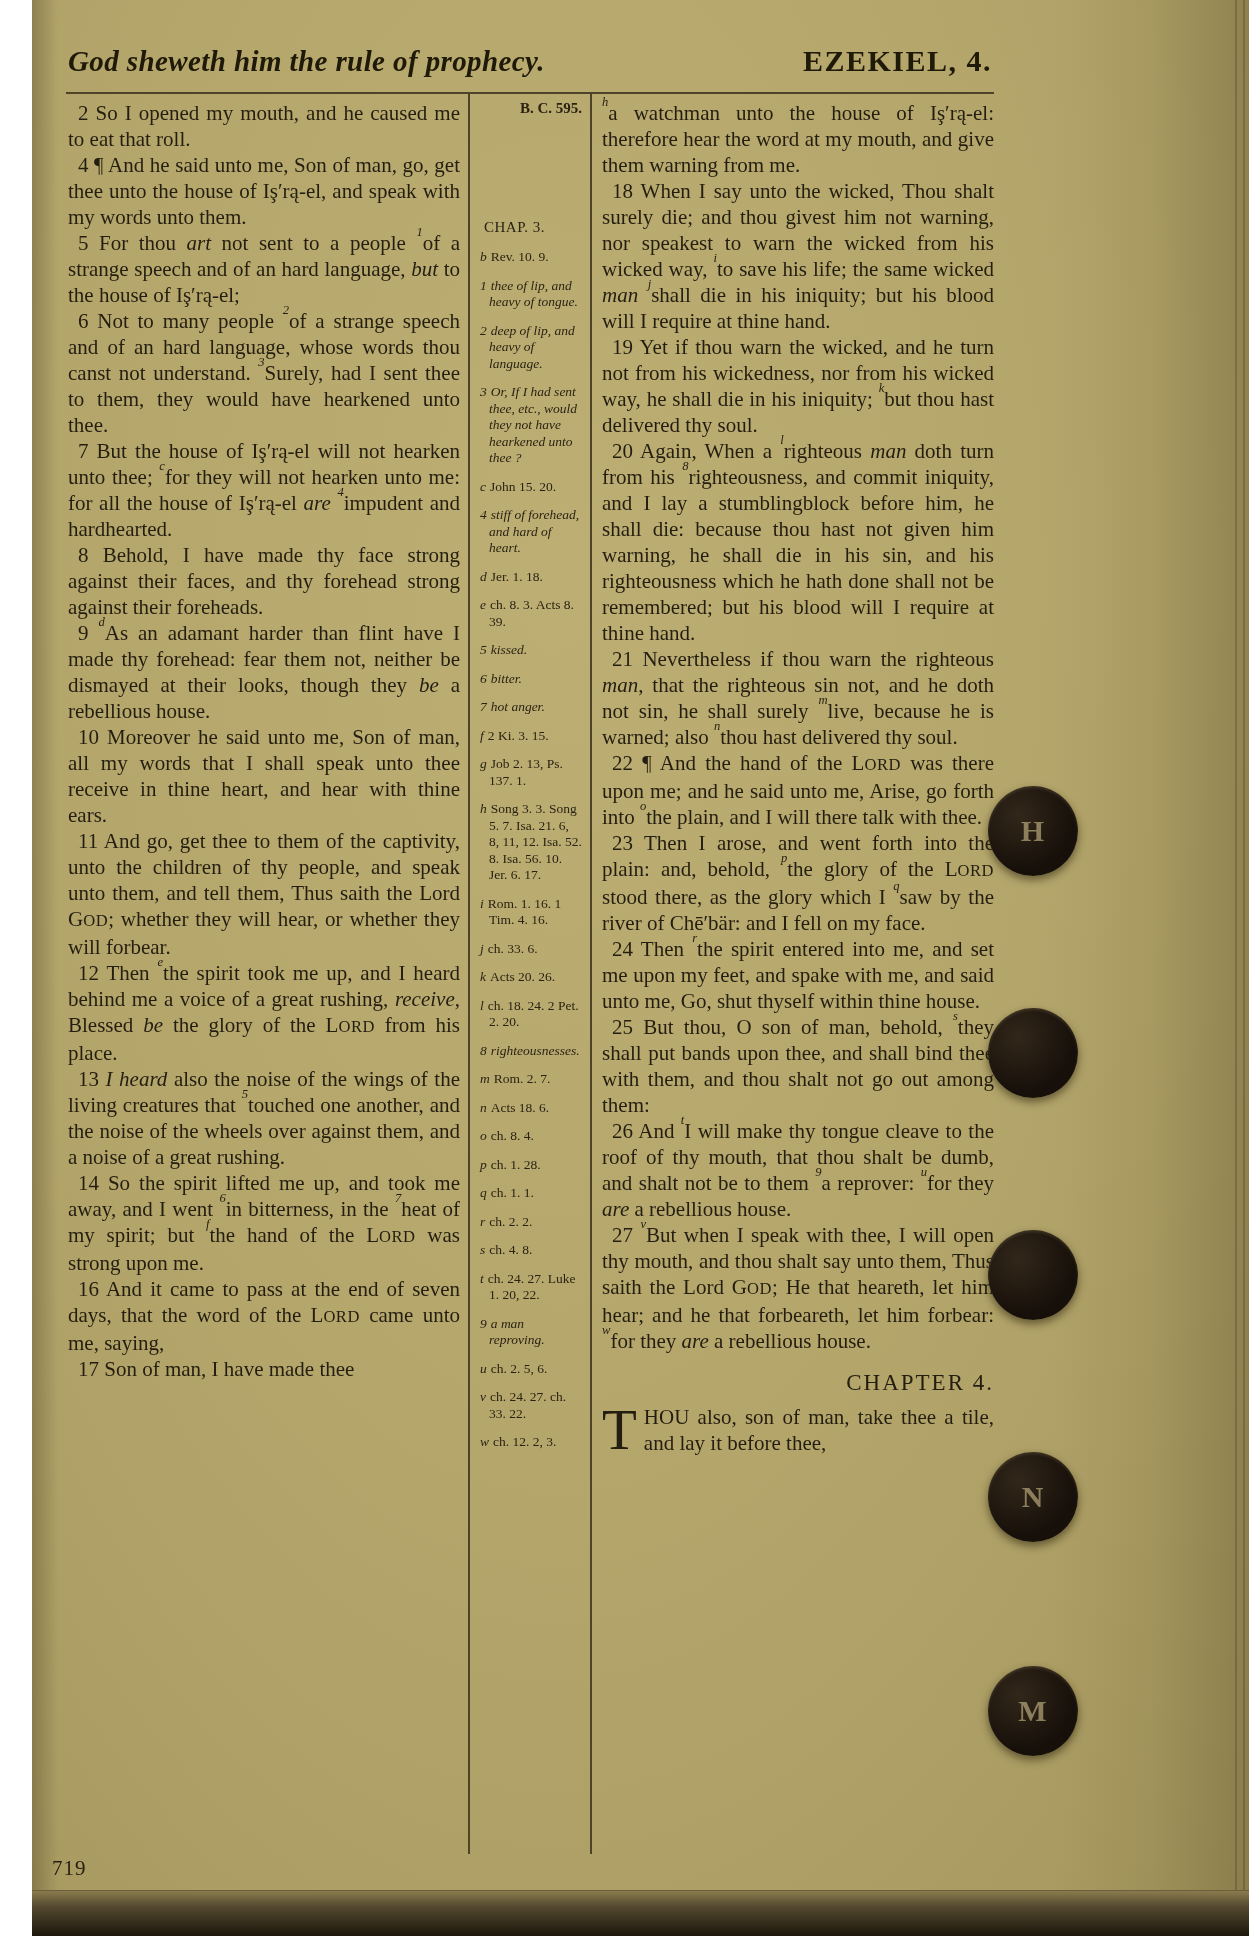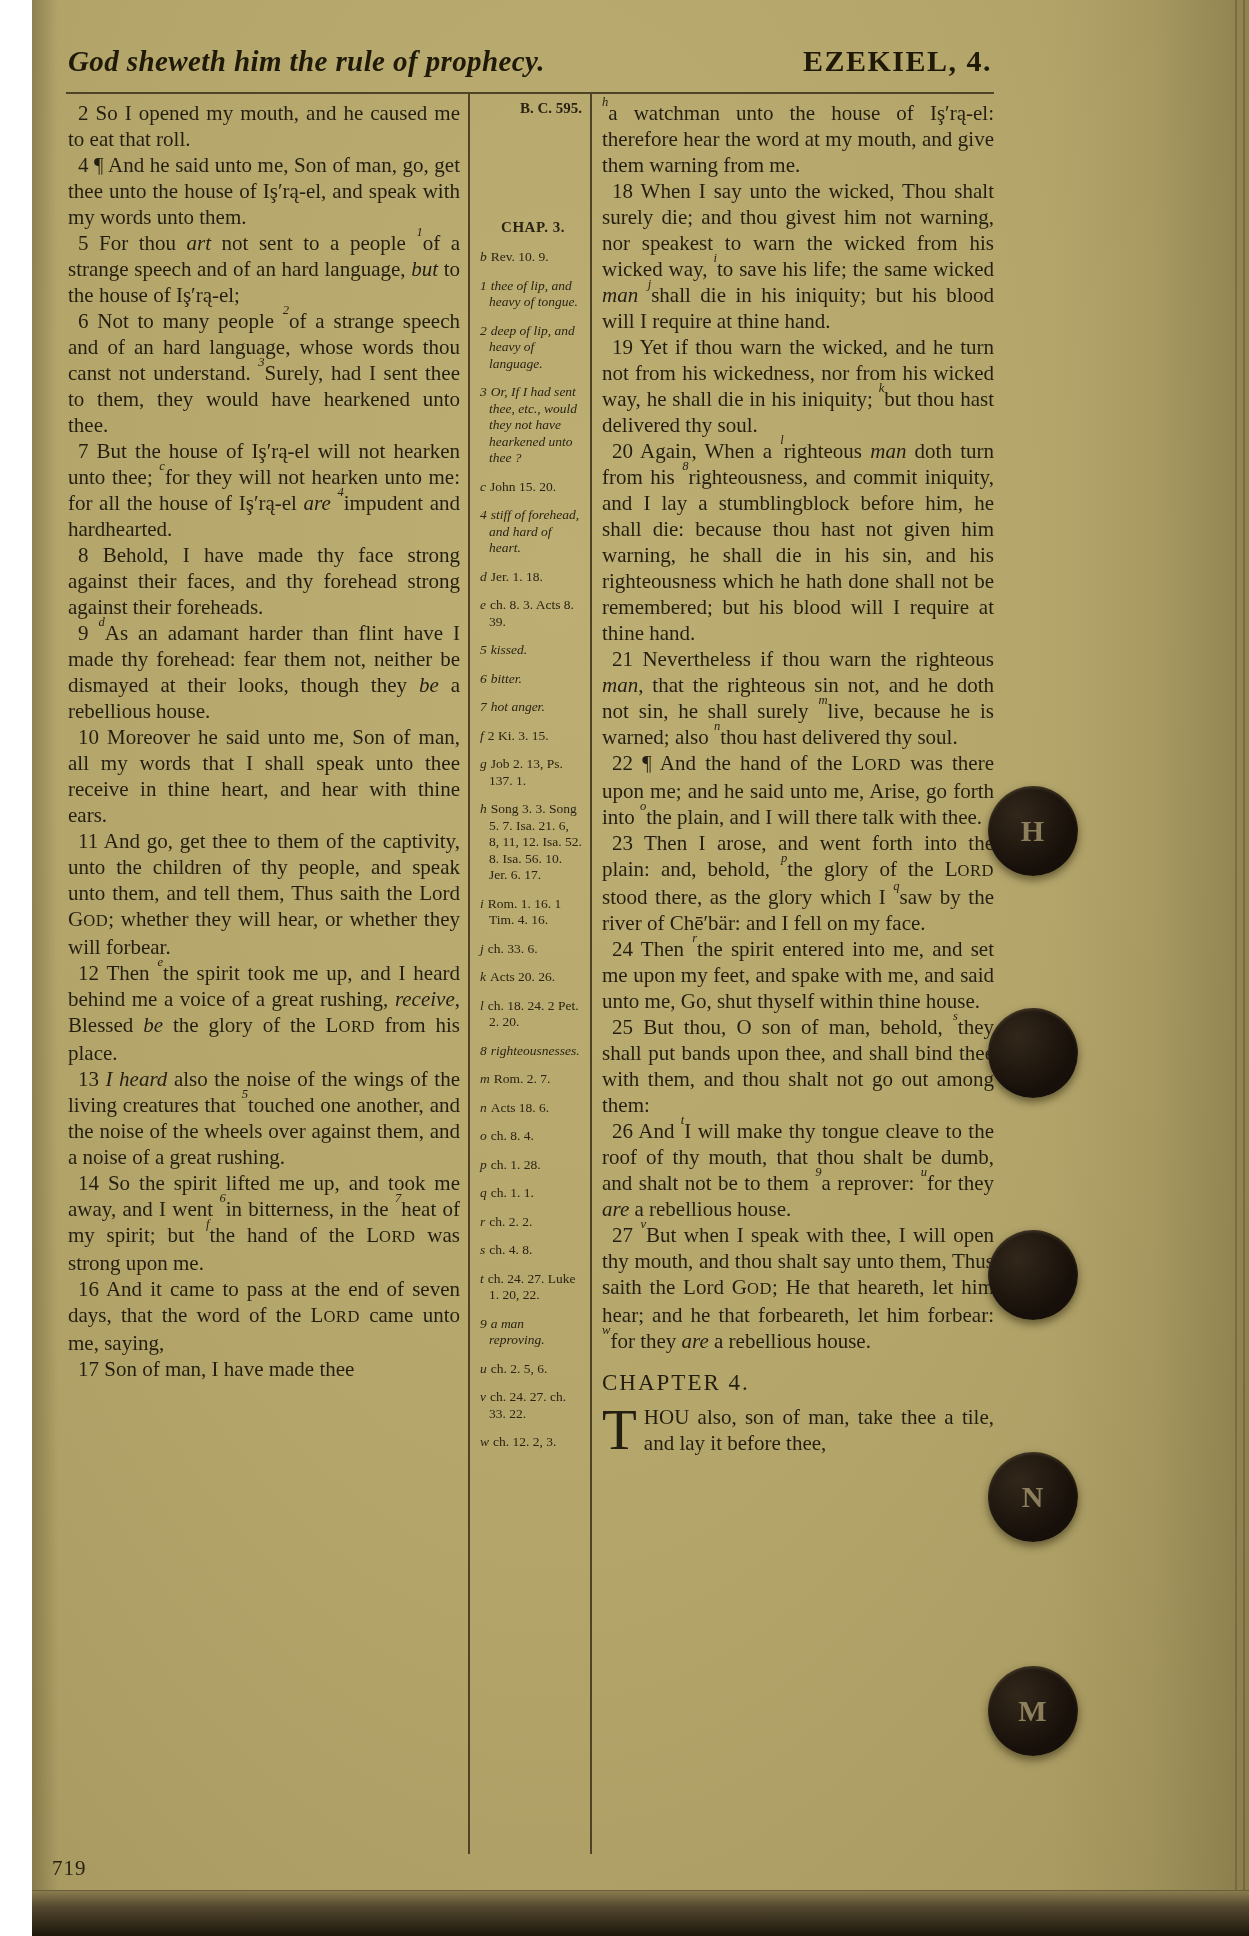--- a/index.html
+++ b/index.html
@@ -32,24 +32,24 @@
   .verse.cont { text-indent:0; }
   .verse sup { font-size:60%; line-height:0; font-style:italic; position:relative; top:-0.45em; }
   .verse small { font-size:79%; letter-spacing:.5px; }
   .verse i { font-style:italic; }
 
   
   .mref { margin-bottom:12px; padding-left:9px; text-indent:-9px; color:#2a2312; }
   .mref-m { font-style:italic; margin-right:4px; }
   .mref.gloss .mref-t { font-style:italic; }
   .mref.bc   { font-weight:bold; font-size:15px; padding-left:0; text-indent:0; text-align:right; margin-bottom:0; }
-  .mref.chap { margin-top:102px; font-size:15px; font-weight:bold; padding-left:0; text-indent:0; text-align:center; margin-bottom:14px; letter-spacing:.5px; }
-
-  
-  .chapter-heading { text-align:left; font-size:23px; letter-spacing:2px; margin:16px 0 8px 0; }
+  .mref.chap { margin-top:102px; font-size:15px; font-weight:normal; padding-left:0; text-indent:0; text-align:left; margin-bottom:14px; letter-spacing:.5px; }
+
+  
+  .chapter-heading { text-align:right; font-size:23px; letter-spacing:2px; margin:16px 0 8px 0; }
   .chapter-summary { font-style:italic; font-size:15.5px; line-height:18.5px; text-align:justify; margin-bottom:9px; }
   .opening { text-indent:0; }
   .drop-cap { float:left; font-size:57px; line-height:47px; padding:2px 7px 0 0; }
 
   .page-number { position:absolute; top:1856px; left:20px; width:392px; text-align:left; font-size:21px; letter-spacing:1px; }
 
   
   .edge-strip { position:absolute; top:0; right:0; width:230px; height:100%; pointer-events:none;
     background:linear-gradient(90deg, rgba(110,96,52,0) 0%, rgba(110,96,52,.14) 45%, rgba(80,68,36,.30) 85%, rgba(52,44,22,.42) 100%); }
   .edge-lines { position:absolute; top:0; right:0; width:46px; height:100%; pointer-events:none;

